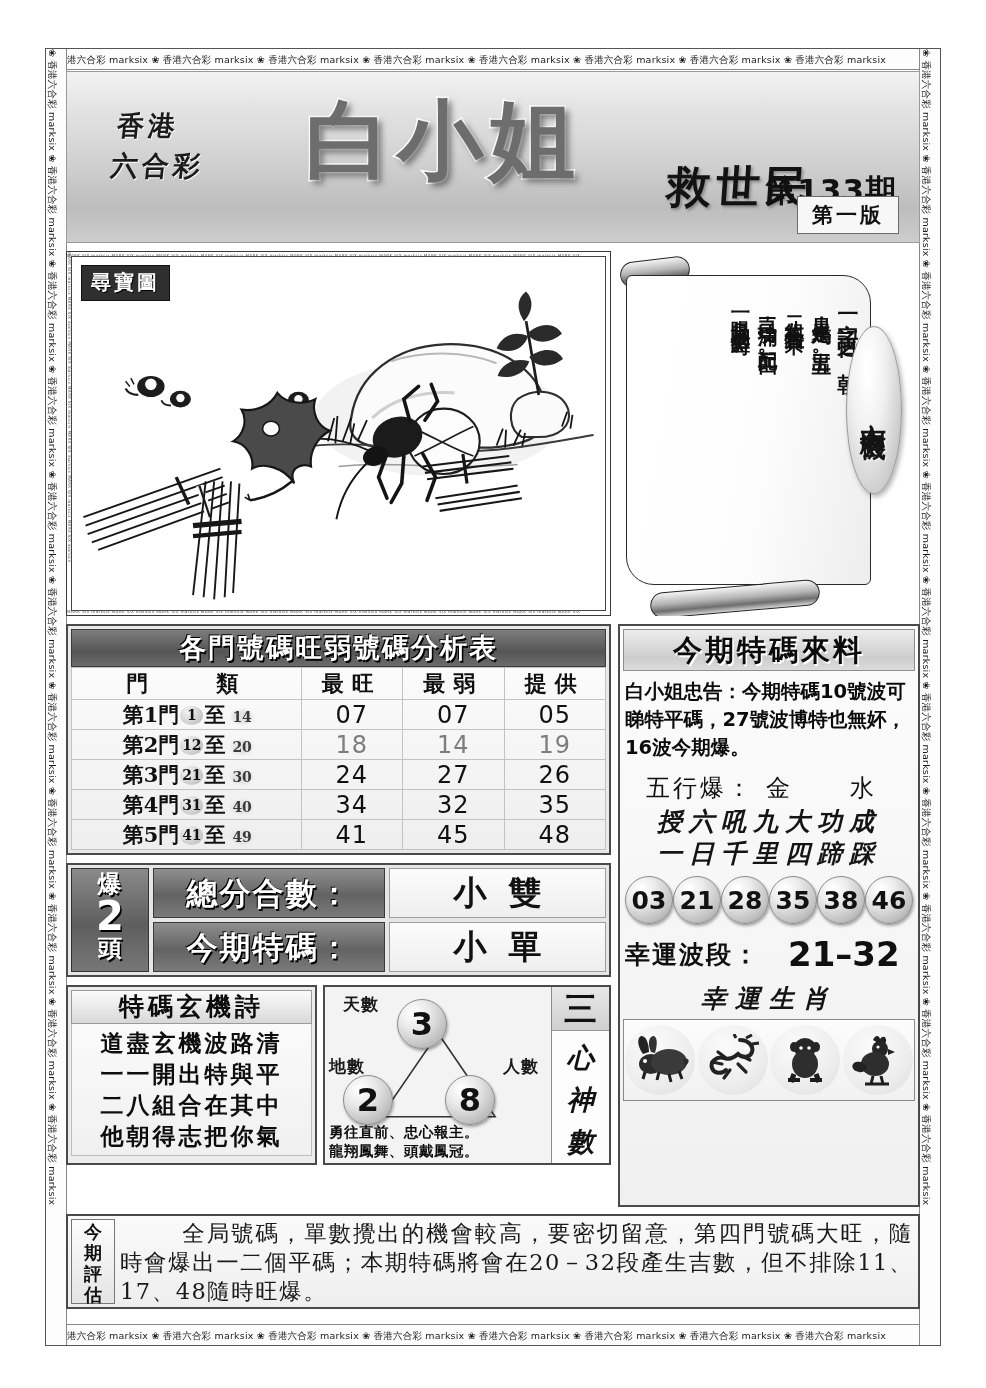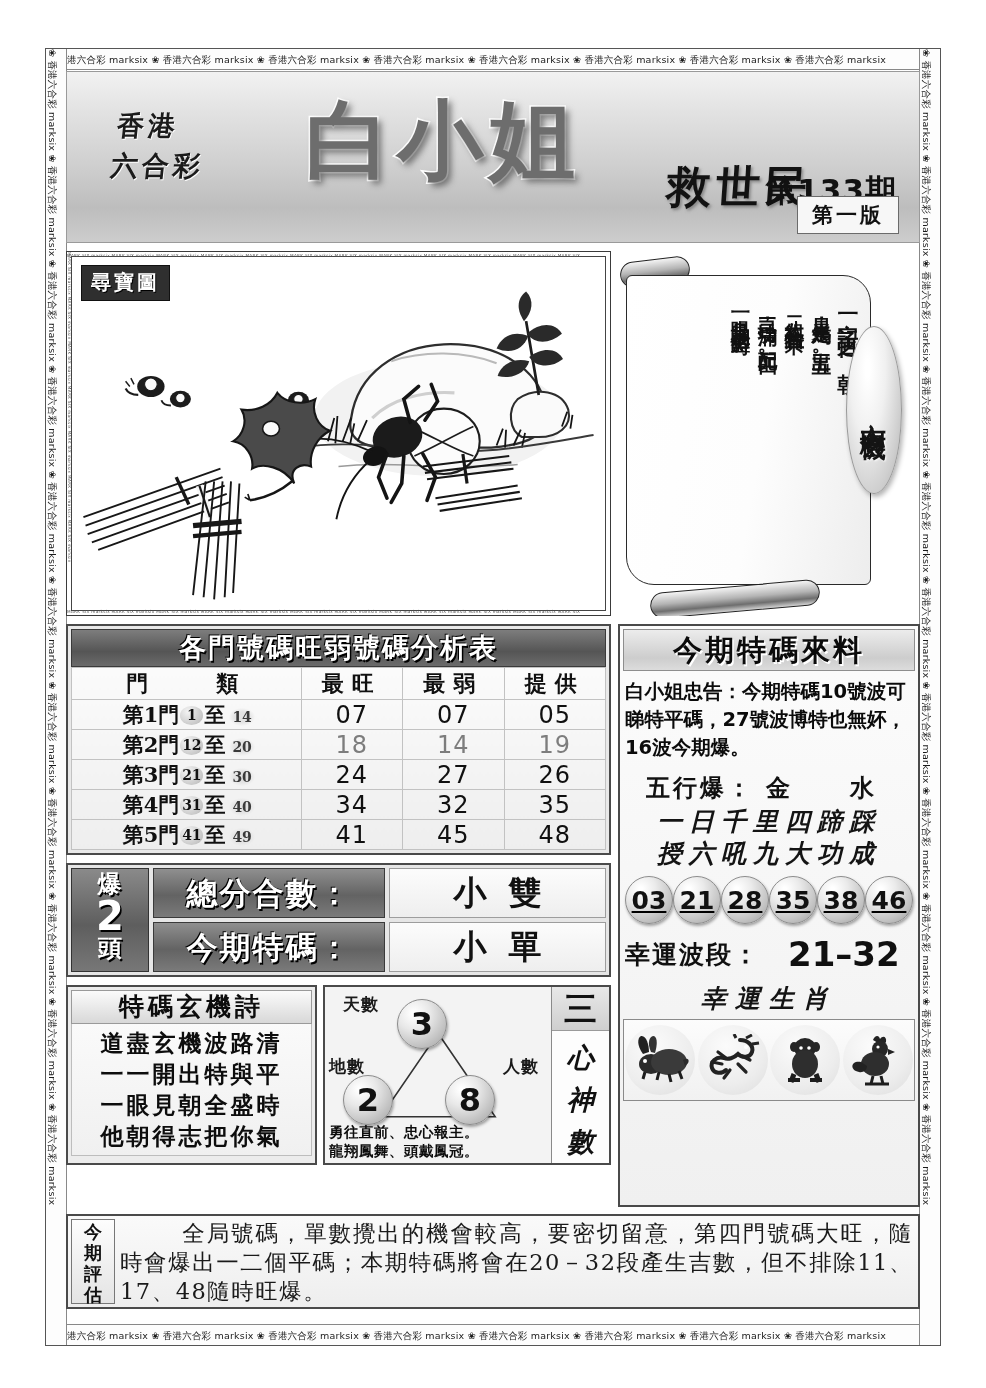--- a/index.html
+++ b/index.html
@@ -484,21 +484,21 @@
     font-family: "DejaVu Sans", sans-serif;
     font-weight: bold;
     font-size: 19.5px;
     line-height: 28px;
     letter-spacing: 0px;
     color: #0b0b0b;
     padding: 7px 2px 0 2px;
   }
   #wuxing {
     font-family: "DejaVu Serif", serif;
-    font-weight: bold;
+    font-weight: normal;
     font-size: 24px;
     letter-spacing: 3px;
     color: #111;
     text-align: center;
     padding: 10px 0 2px 0;
   }
   #wuxing .elems { letter-spacing: 18px; margin-left: 12px; }
   .handline {
     font-family: "DejaVu Serif", serif;
     font-style: italic;
@@ -506,21 +506,20 @@
     font-size: 25px;
     line-height: 32px;
     letter-spacing: 7px;
     text-align: center;
     color: #141414;
   }
   #balls {
     display: flex;
     justify-content: space-between;
     padding: 6px 2px 0 2px;
-    text-decoration: underline;
   }
   .ball {
     width: 48px; height: 48px;
     border-radius: 50%;
     background: radial-gradient(circle at 32% 26%,#ffffff 4%,#ebebeb 32%,#c4c4c4 68%,#9b9b9b 100%);
     border: 1px solid #8d8d8d;
     box-shadow: 1px 2px 3px rgba(0,0,0,.35);
     font-family: "DejaVu Sans", sans-serif;
     font-weight: bold;
     font-size: 25px;
@@ -812,21 +811,21 @@
             </div>
           </div>
         </div>
 
         <div id="mid-row">
           <div id="poem-box">
             <div id="poem-title">特碼玄機詩</div>
             <div id="poem-lines">
               <div>道盡玄機波路清</div>
               <div>一一開出特與平</div>
-              <div>一眼見朝全盛時</div>
+              <div>二八組合在其中</div>
               <div>他朝得志把你氣</div>
             </div>
           </div>
 
           <div id="tri-box">
             <div id="tri-area">
               <svg viewBox="0 0 200 160" style="position:absolute;inset:0;width:100%;height:100%">
                 <path d="M100 42 L48 118 L152 118 Z" fill="none" stroke="#333" stroke-width="1.4"></path>
               </svg>
               <div class="tri-lbl" style="left:18px;top:6px">天數</div>
@@ -870,22 +869,22 @@
             <span>內有玄機</span>
           </div>
         </div>
 
         <div id="tema-box">
           <div id="tema-title">今期特碼來料</div>
           <div id="tema-advice">白小姐忠告：今期特碼10號波可睇特平碼，27號波博特也無妚，16波今期爆。</div>
           <div id="wuxing">
             <span>五行爆：</span><span class="elems">金　水</span>
           </div>
+          <div class="handline">授六吼九大功成</div>
           <div class="handline">一日千里四蹄踩</div>
-          <div class="handline">授六吼九大功成</div>
           <div id="balls">
                 <div class="ball">03</div>
                 <div class="ball">21</div>
                 <div class="ball">28</div>
                 <div class="ball">35</div>
                 <div class="ball">38</div>
                 <div class="ball">46</div>
               </div>
 
           <div class="lucky-line">

